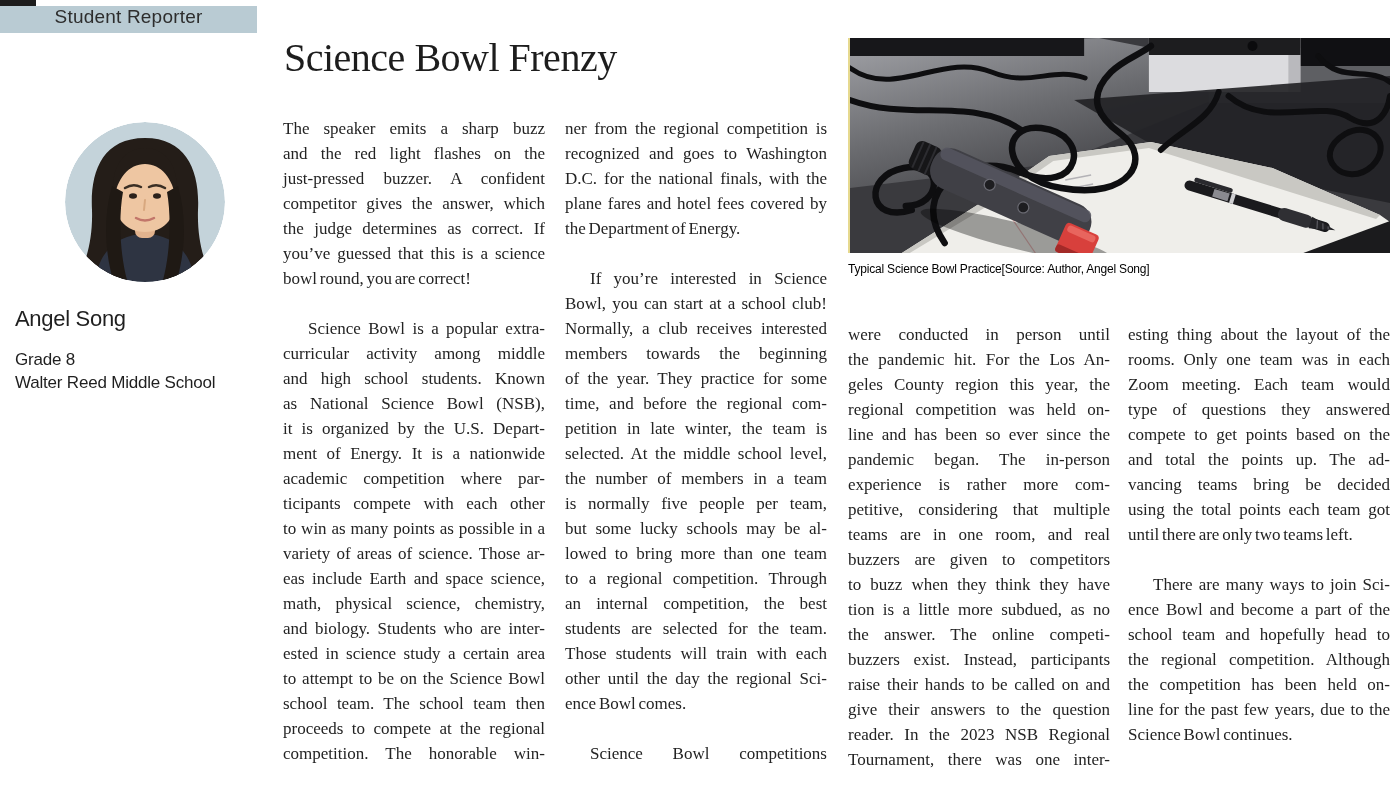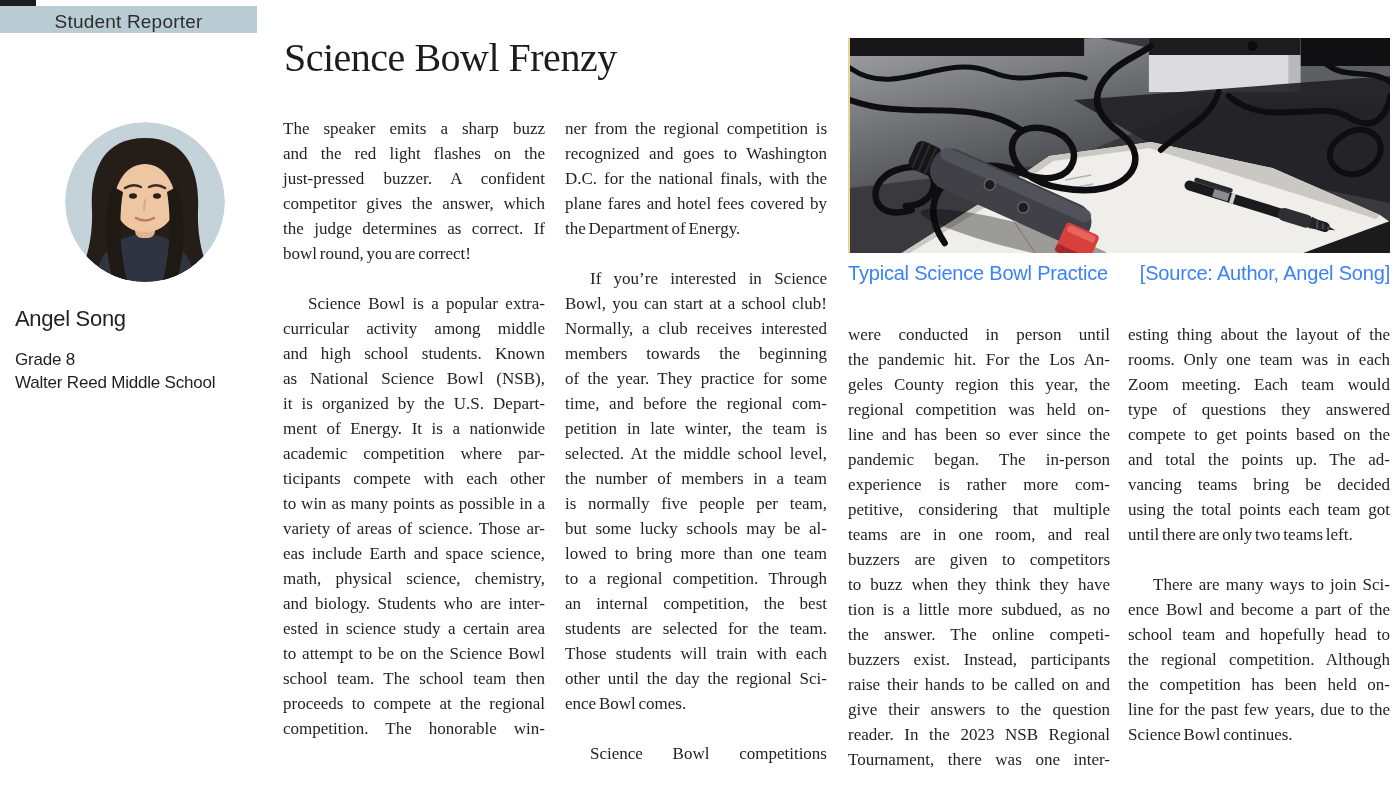--- a/index.html
+++ b/index.html
@@ -3,21 +3,21 @@
 <meta charset="utf-8">
 <style>
   html,body { margin:0; padding:0; background:#fff; }
   .page {
     position:relative; width:1397px; height:795px; background:#ffffff;
     font-family:"Liberation Sans", sans-serif; overflow:hidden;
   }
   .top-strip { position:absolute; left:0; top:0; width:36px; height:6px; background:#1c1c1c; }
   .section-tag {
     position:absolute; left:0; top:6px; width:257px; height:27px; background:#b9cbd3;
-    display:flex; align-items:flex-end; justify-content:center;
+    display:flex; align-items:flex-start; justify-content:center;
     font-size:19px; color:#2d2d2d; letter-spacing:0.2px;
   }
   .author-card { position:absolute; left:15px; top:122px; width:260px; color:#1f1f1f; }
   .avatar { width:160px; height:160px; margin:0 auto; border-radius:50%; overflow:hidden; }
   .author-name { margin-top:24px; font-size:22px; letter-spacing:-0.3px; }
   .author-grade { margin-top:18px; font-size:17px; letter-spacing:-0.2px; }
   .author-school { margin-top:3px; font-size:17px; letter-spacing:-0.2px; white-space:nowrap; }
   .article-title {
     position:absolute; left:284px; top:34px; margin:0;
     font-family:"Liberation Serif", serif; font-weight:400;
@@ -36,22 +36,22 @@
   .line { text-align:justify; text-align-last:justify; word-spacing:-1.5px; }
   .para.endp .line:last-child { text-align-last:left; }
   .para.indent .line:first-child { text-indent:25px; }
   .photo {
     position:absolute; left:848px; top:38px; width:542px; height:215px; margin:0;
     border-left:2px solid #e6d98f; box-sizing:border-box; overflow:hidden; background:#2c2c2f;
   }
   .photo svg { display:block; width:100%; height:100%; }
   .caption-row {
     position:absolute; left:848px; top:262px; width:542px;
-    display:flex; justify-content:space-between;
-    font-size:20px; color:#3b82f6; letter-spacing:-0.2px;
+    display:flex; justify-content:flex-start;
+    font-size:12px; color:#000000; letter-spacing:-0.2px;
   }
 </style>
 </head>
 <body>
 
 <div class="page">
 
   <div class="top-strip"></div>
 
   <div class="section-tag">
@@ -91,20 +91,21 @@
 
   <h1 class="article-title">Science Bowl Frenzy</h1>
 
   <div class="col col1">
       <div class="para endp">
         <div class="line">The speaker emits a sharp buzz</div>
         <div class="line">and the red light flashes on the</div>
         <div class="line">just-pressed buzzer. A confident</div>
         <div class="line">competitor gives the answer, which</div>
         <div class="line">the judge determines as correct. If</div>
+        <div class="line">you’ve guessed that this is a science</div>
         <div class="line">bowl round, you are correct!</div>
       </div>
       <div class="para indent">
         <div class="line">Science Bowl is a popular extra-</div>
         <div class="line">curricular activity among middle</div>
         <div class="line">and high school students. Known</div>
         <div class="line">as National Science Bowl (NSB),</div>
         <div class="line">it is organized by the U.S. Depart-</div>
         <div class="line">ment of Energy. It is a nationwide</div>
         <div class="line">academic competition where par-</div>

